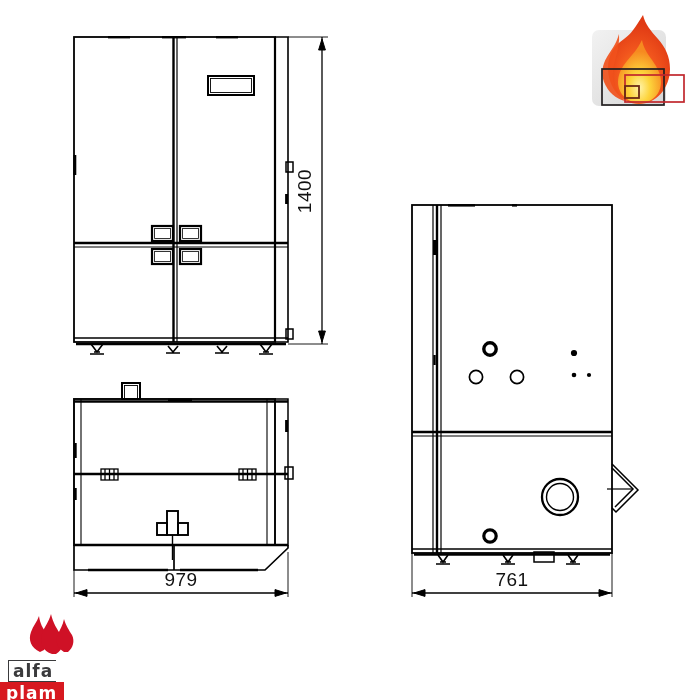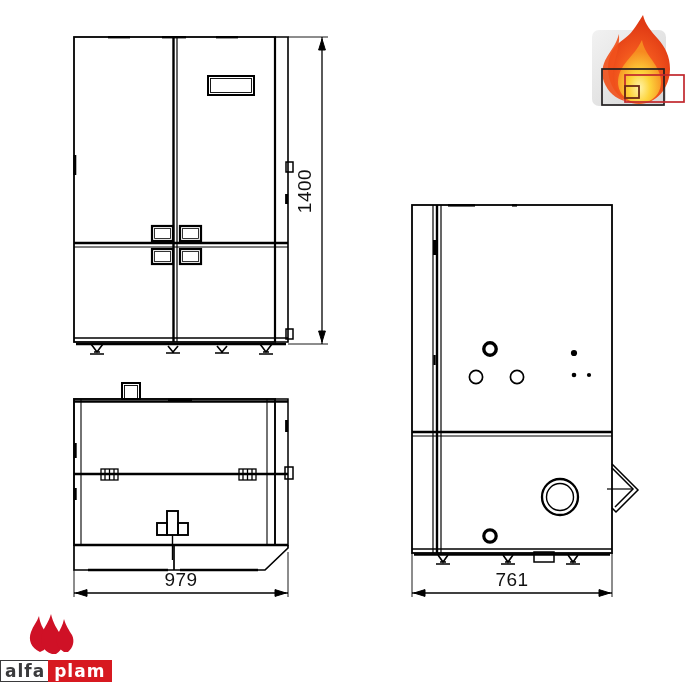--- a/index.html
+++ b/index.html
@@ -46,21 +46,22 @@
     top: 608px;
     width: 110px;
     height: 84px;
   }
   .logo-wordmark {
     position: absolute;
     left: -6px;
     top: 52px;
     height: 22px;
     display: flex;
-    align-items: flex-start;
+    align-items: center;
+    flex-direction: column;
   }
   .wm-alfa {
     display: flex;
     align-items: center;
     padding: 0 3px 0 4px;
     background: #ffffff;
     color: #3a3a3c;
     font-family: "DejaVu Sans", sans-serif;
     font-weight: bold;
     font-size: 17px;

